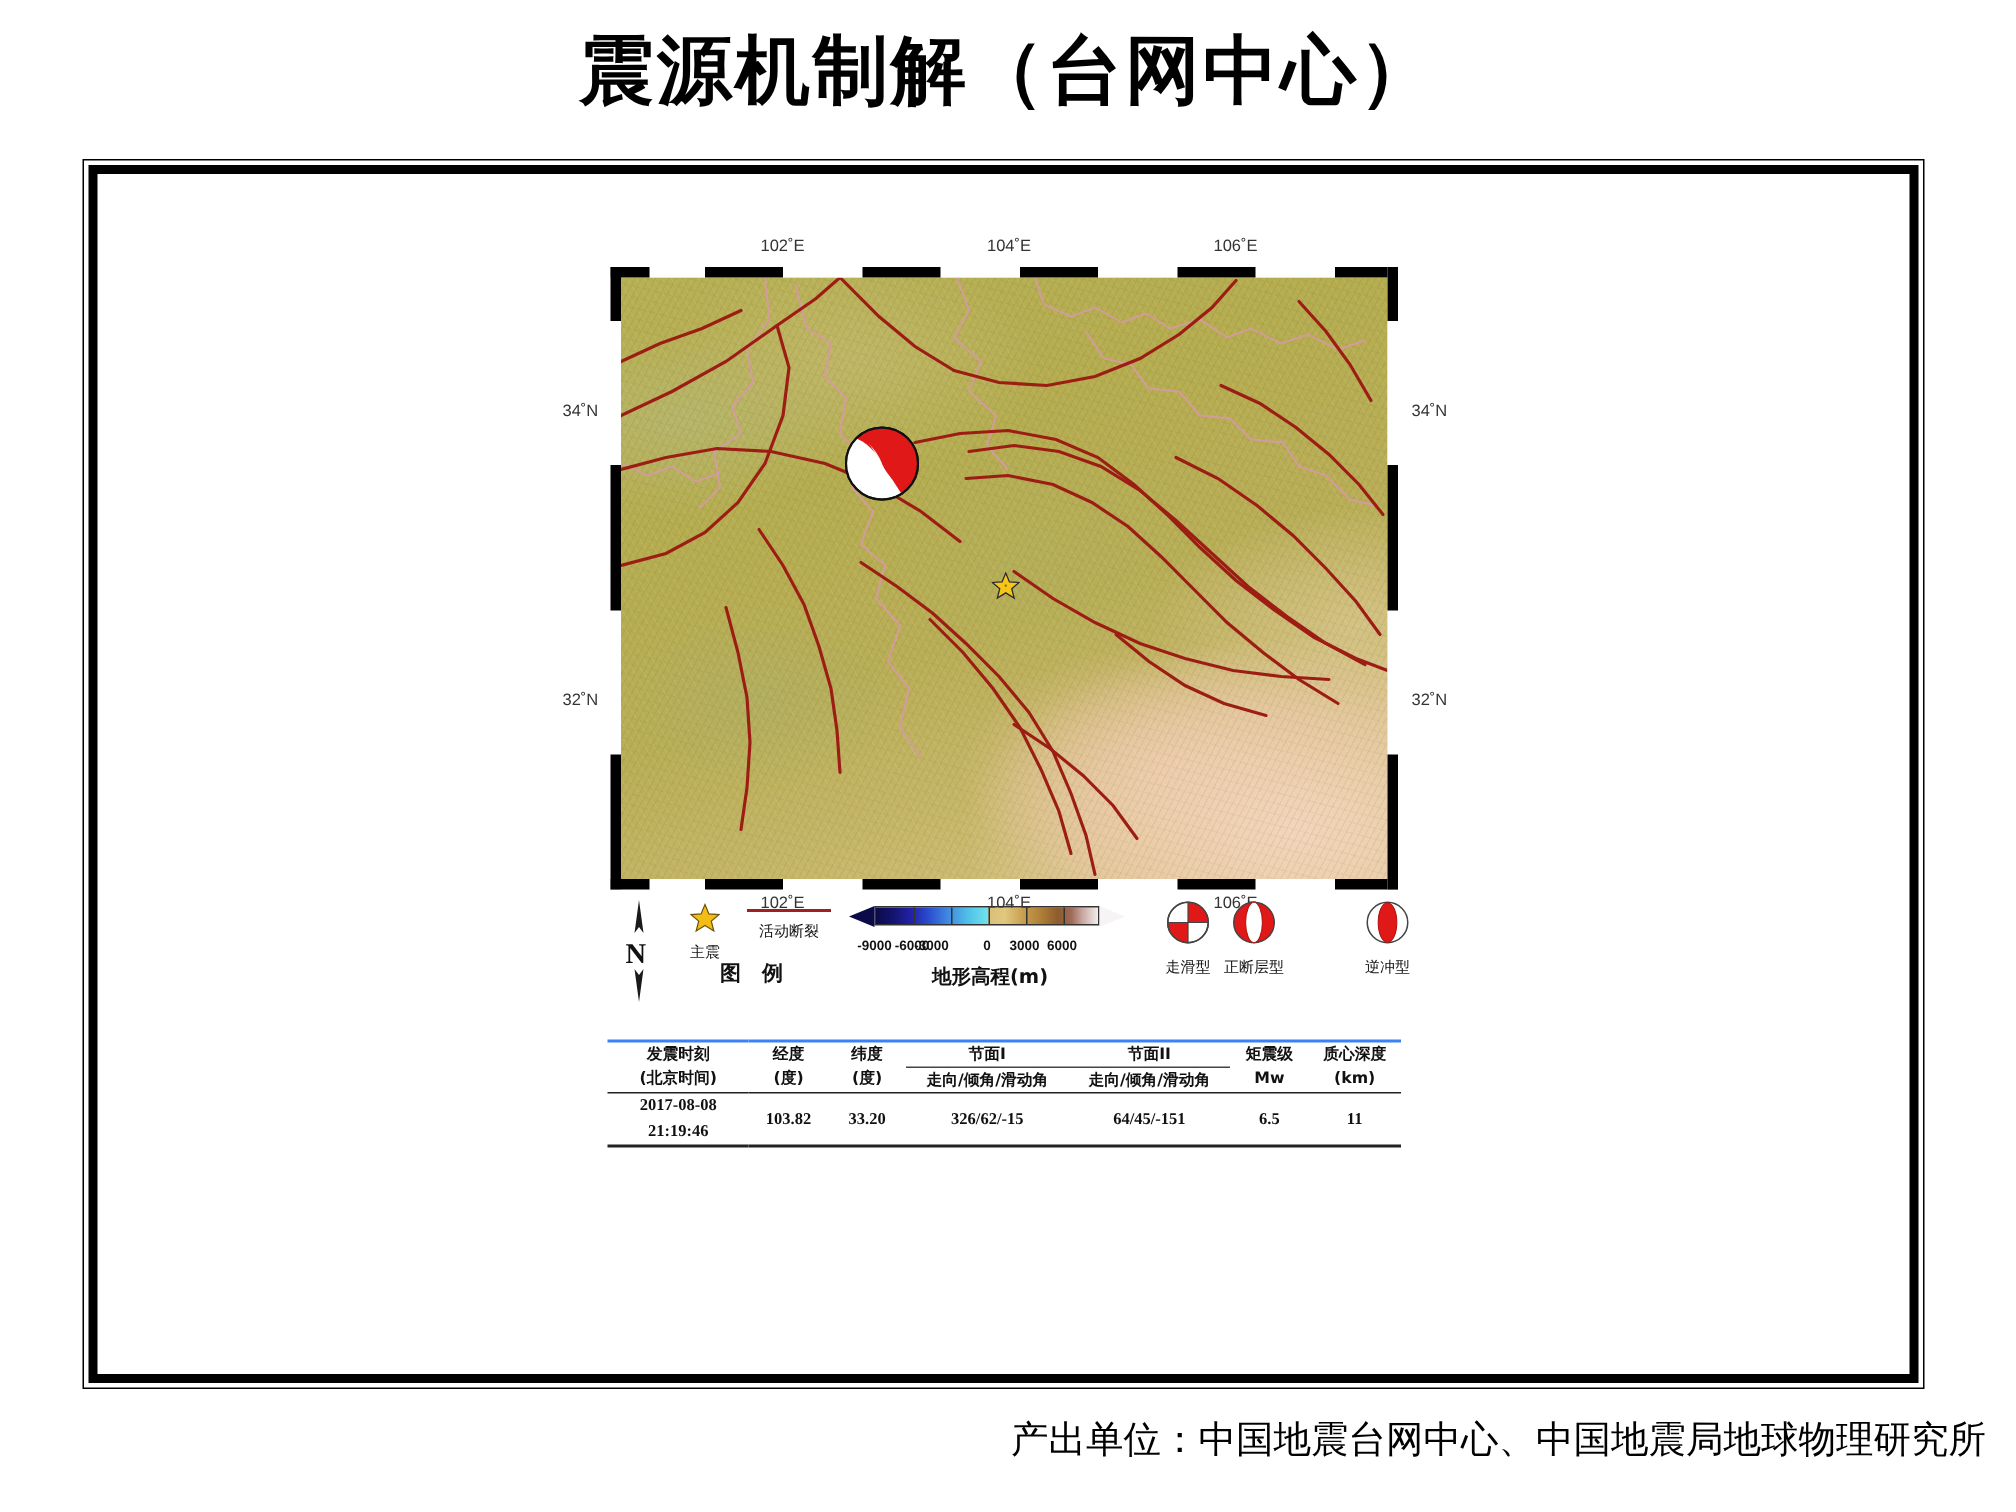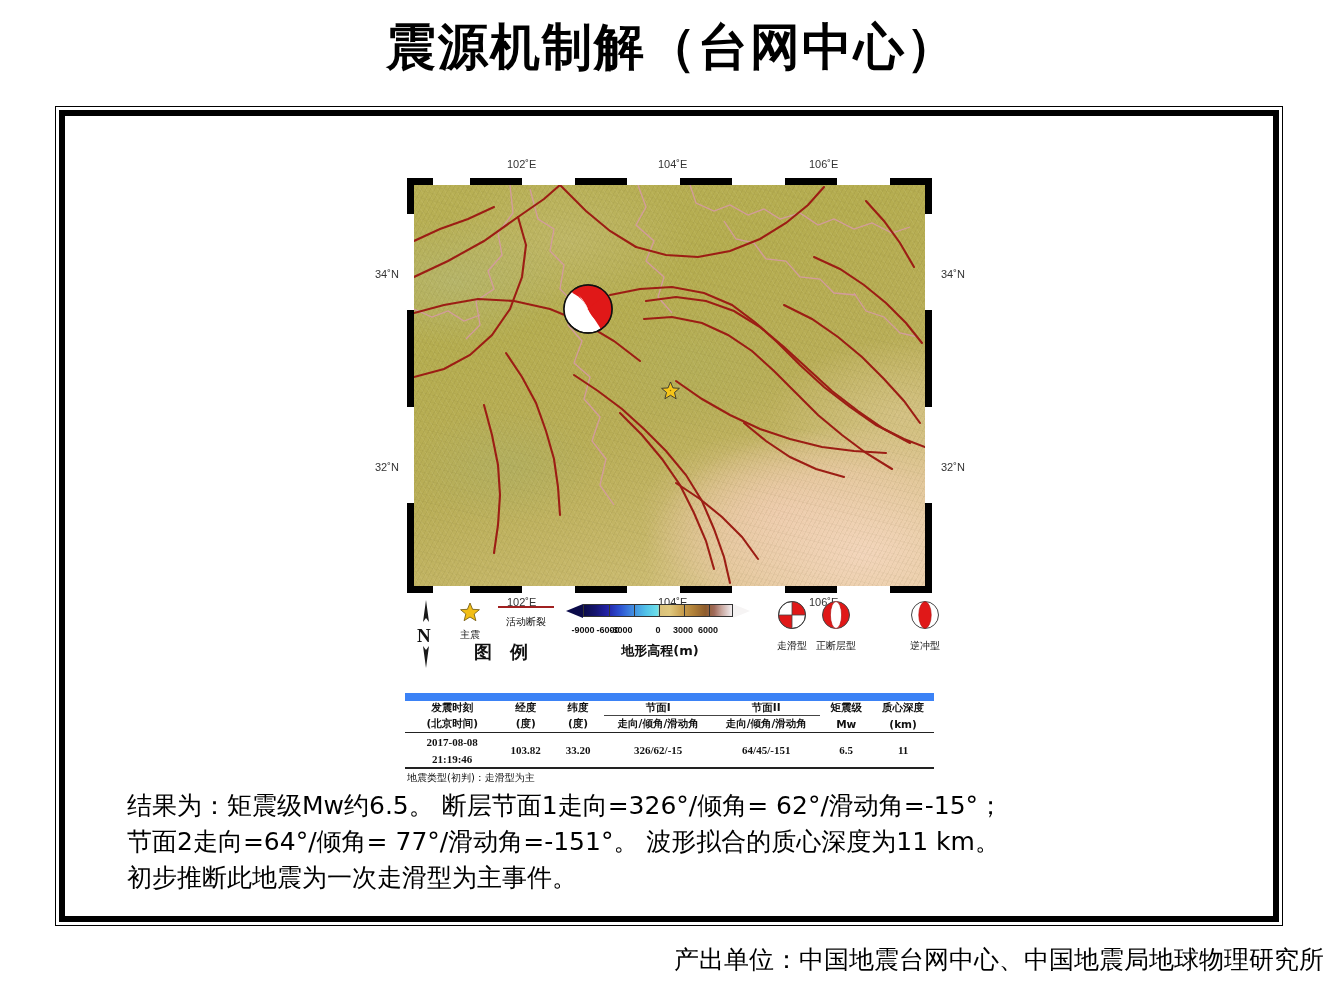--- a/index.html
+++ b/index.html
@@ -75,21 +75,21 @@
   .epistar{position:absolute;left:247px;top:196px;width:19px;height:19px;}
   
   .legend{position:absolute;left:12px;top:452px;width:525px;height:78px;}
   .narrow{position:absolute;left:6px;top:2px;width:26px;height:72px;}
   .lg-item{position:absolute;text-align:center;}
   .lg-cap{
     font-family:"DejaVu Sans",sans-serif;font-size:10px;color:#111;
     white-space:nowrap;line-height:12px;
   }
   .lg-cap2{
-    font-family:"DejaVu Sans",sans-serif;font-size:18px;font-weight:bold;color:#111;
+    font-family:"DejaVu Sans",sans-serif;font-size:14px;font-weight:bold;color:#111;
     white-space:nowrap;
   }
   .star-sym{width:20px;height:20px;margin:0 auto;}
   .fault-sym{width:56px;height:10px;margin:0 auto;position:relative;}
   .fault-sym:after{
     content:"";position:absolute;left:0;top:4px;width:56px;height:2px;background:#a02020;
   }
   
   .cbar-wrap{position:absolute;left:158px;top:8px;width:190px;}
   .cbar{
@@ -139,21 +139,21 @@
     white-space:nowrap;
   }
   .credit b{font-family:"Liberation Serif",serif;font-weight:bold;}
   
   .ptable{position:absolute;left:10px;top:549px;width:529px;}
   table.params{
     border-collapse:collapse;width:529px;
     font-family:"DejaVu Sans",sans-serif;font-size:10.5px;color:#111;
   }
   table.params td,table.params th{padding:0;text-align:center;vertical-align:middle;}
-  .rule-top{border-top:8px solid #3b82f6;}
+  .rule-top{border-top:2px solid #3b82f6;}
   .rule-mid{border-bottom:1px solid #222;}
   .rule-bot{border-bottom:2px solid #222;}
   .hd{height:17px;font-weight:bold;}
   .np-under{border-bottom:1px solid #444;}
   .valrow td{height:17px;font-family:"Liberation Serif",serif;font-weight:bold;font-size:11px;}
   .tbl-note{
     margin-top:2px;font-family:"DejaVu Sans",sans-serif;font-size:10px;color:#111;
     text-align:left;padding-left:2px;
   }
   
@@ -396,27 +396,21 @@
             <td rowspan="2">326/62/-15</td>
             <td rowspan="2">64/45/-151</td>
             <td rowspan="2">6.5</td>
             <td rowspan="2">11</td>
           </tr>
           <tr class="valrow rule-bot">
             <td>21:19:46</td>
           </tr>
         </tbody>
           </table>
-        <div class="tbl-note">地震类型(初判)：走滑型为主</div>
       </div>
 
     </div>
 
-    <div class="result">
-      <div>结果为：矩震级Mw约6.5。 断层节面1走向=326°/倾角= 62°/滑动角=-15°；</div>
-      <div>节面2走向=64°/倾角= 77°/滑动角=-151°。 波形拟合的质心深度为11 km。</div>
-      <div>初步推断此地震为一次走滑型为主事件。</div>
-    </div>
 
   </div>
 </div>
 
 <div class="footer">产出单位：中国地震台网中心、中国地震局地球物理研究所</div>
 
 </body></html>

